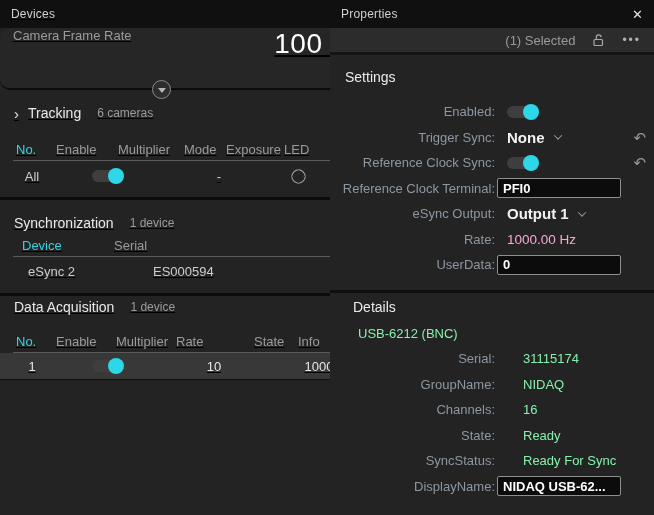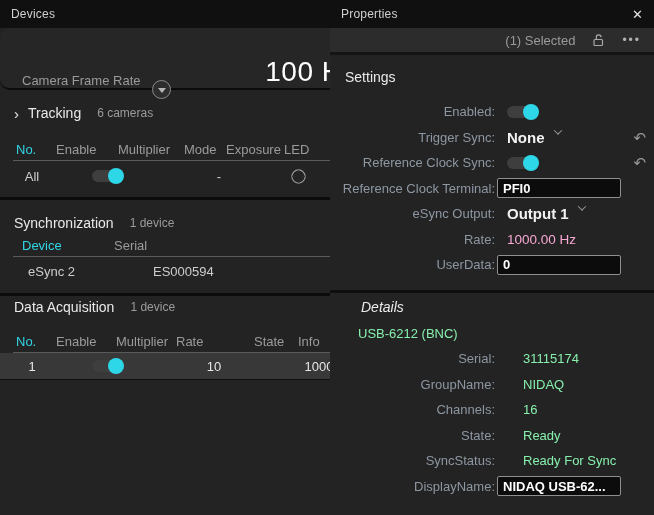--- a/index.html
+++ b/index.html
@@ -1,33 +1,33 @@
 <!DOCTYPE html>
 <html><head>
 <meta charset="utf-8">
 <style>
   * { margin:0; padding:0; box-sizing:border-box; }
   html,body { width:654px; height:515px; background:#0d0d0d; overflow:hidden;
     font-family:"Liberation Sans","DejaVu Sans",sans-serif; }
   .stage { position:relative; width:654px; height:515px; background:#0d0d0d; }
 
   .panel { position:absolute; top:0; height:515px; background:#232323; }
-  .panel-left  { left:0;   width:379px; }
+  .panel-left  { left:0;   width:379px;text-decoration:underline; }
   .panel-right { left:330px; width:324px; }
 
   .t-bar { height:28px; background:#101010; display:flex; align-items:center;
     padding:0 11px; }
   .t-bar .t-title { font-size:12px; color:#cfcfcf; letter-spacing:.2px; }
   .close-btn { margin-left:auto; color:#e3e3e3; font-size:13px; line-height:1;
     cursor:pointer; }
 
   
   .fr-section { position:relative; height:62px; background:#262626;
-    border-bottom:2px solid #0b0b0b; display:flex; align-items:flex-end;
-    padding:0 22px;border-radius:10px; }
+    border-bottom:2px solid #0b0b0b; display:flex; align-items:flex-start;
+    padding:0 13px;border-radius:10px; }
   .fr-label { color:#9b9b9b; font-size:13px; }
   .fr-value { margin-left:auto; color:#ffffff; font-size:28px; font-weight:300;
     letter-spacing:.5px; }
   .expander { position:absolute; left:152px; bottom:-11px; width:19px; height:19px;
     border-radius:50%; background:#2d2d2d; border:1px solid #8a8a8a; z-index:3;
     display:flex; align-items:center; justify-content:center; cursor:pointer; }
   .expander .tri { width:0; height:0; border-left:4px solid transparent;
     border-right:4px solid transparent; border-top:5px solid #b5b5b5; margin-top:1px; }
 
   .dev-section { border-bottom:3px solid #0b0b0b; }
@@ -59,26 +59,26 @@
   .dots { color:#b2b2b2; font-size:11px; letter-spacing:2px; cursor:pointer; }
 
   
   .sel-bar { height:27px; background:#2c2c2c; border-bottom:3px solid #141414;
     display:flex; align-items:center; justify-content:flex-end; gap:17px;
     padding:0 13px; }
   .sel-label { color:#9b9b9b; font-size:13px; }
 
   .p-heading { margin:14px 0 12px; padding:0 15px; color:#eaeaea; font-size:14px;
     font-weight:500; height:18px; }
-  .p-heading.details { margin:6px 16px 4px;font-style:italic; }
+  .p-heading.details { margin:6px 8px 4px; }
   .prop-row { display:flex; align-items:center; height:25.5px; padding-right:8px; }
   .prop-label { width:165px; text-align:right; color:#8d97a2; font-size:13px;
     flex-shrink:0; }
   .val-text { margin-left:12px; color:#f2f2f2; font-size:15px; font-weight:600;
-    display:inline-flex; align-items:flex-start; cursor:pointer; }
+    display:inline-flex; align-items:center; cursor:pointer; }
   .val-ro { margin-left:12px; color:#f9a8d4; font-size:13.5px; }
   .val-detail { margin-left:28px; color:#86efac; font-size:13px; }
   .chev { display:inline-block; width:6px; height:6px; border-right:1.5px solid #9a9a9a;
     border-bottom:1.5px solid #9a9a9a; transform:rotate(45deg) translate(-1px,-1px);
     margin-left:10px; }
   .prop-input { margin-left:2px; width:124px; height:20px; background:#0c0c0c;
     border:1px solid #8f8f8f; border-radius:2px; color:#ffffff; font-size:13px;
     font-weight:600; padding:0 5px; font-family:"Liberation Sans","DejaVu Sans",sans-serif; }
   .revert { margin-left:auto; color:#9a9a9a; font-size:15px; line-height:1;
     cursor:pointer; }

